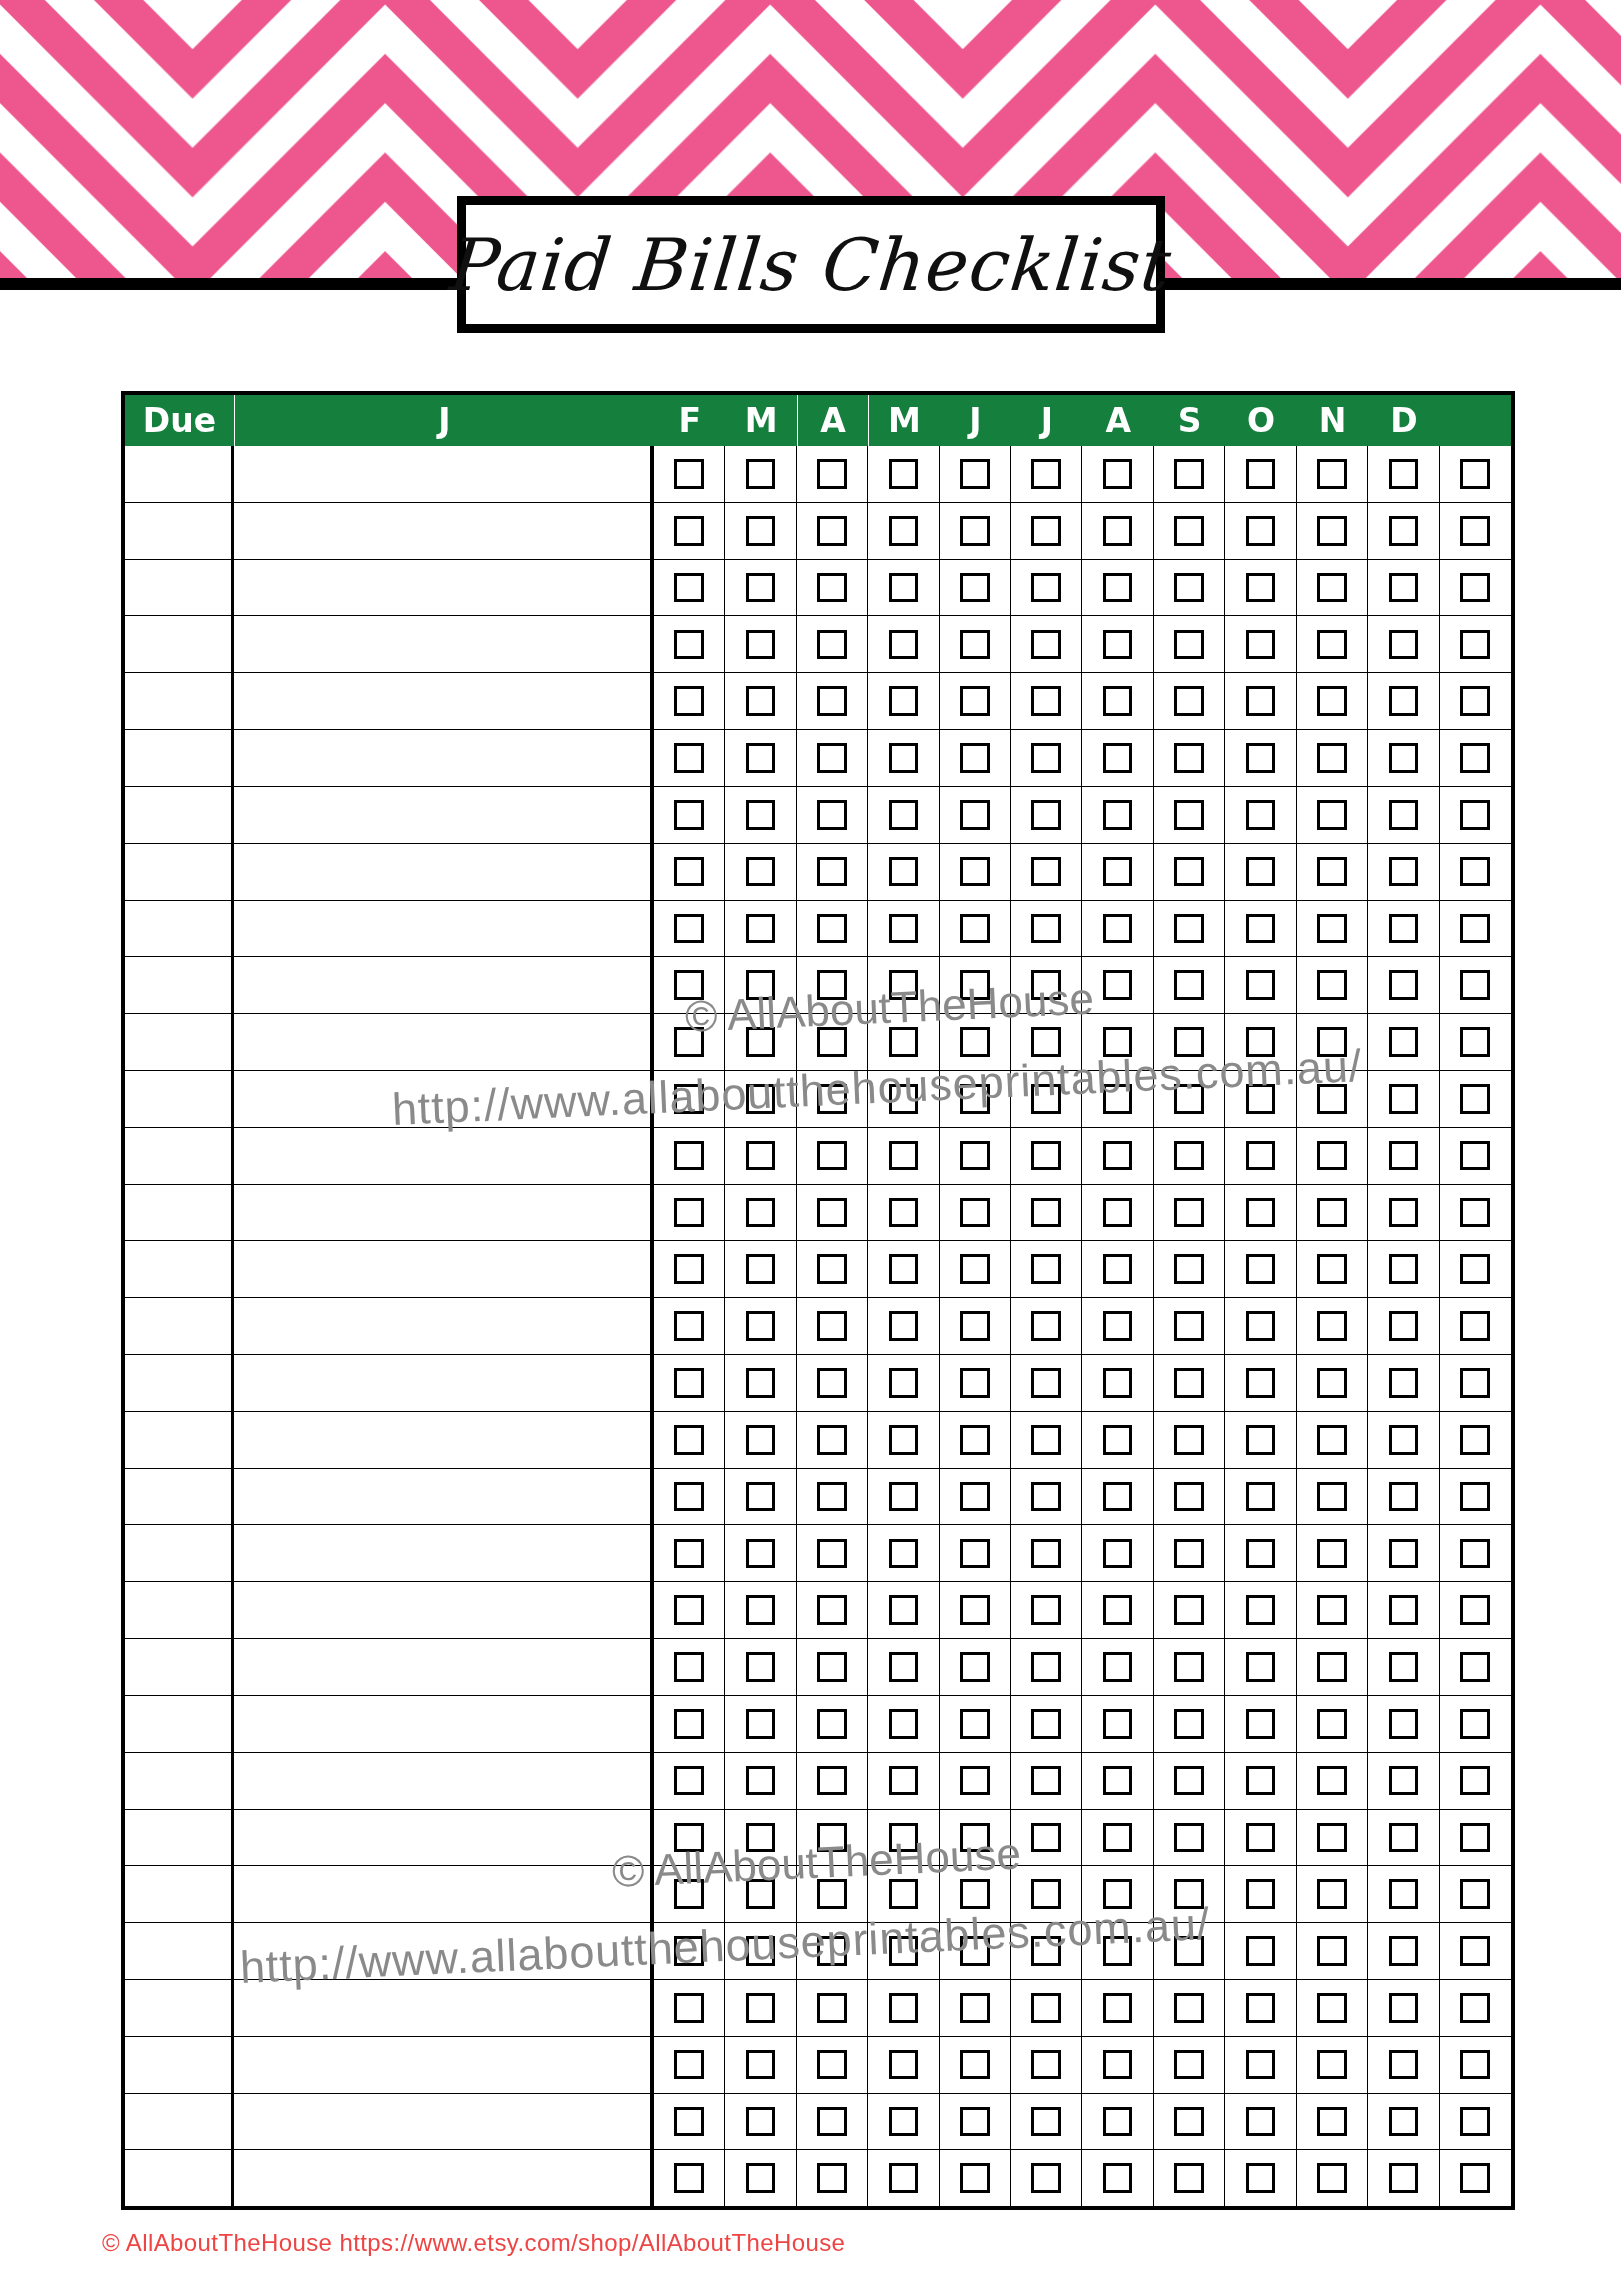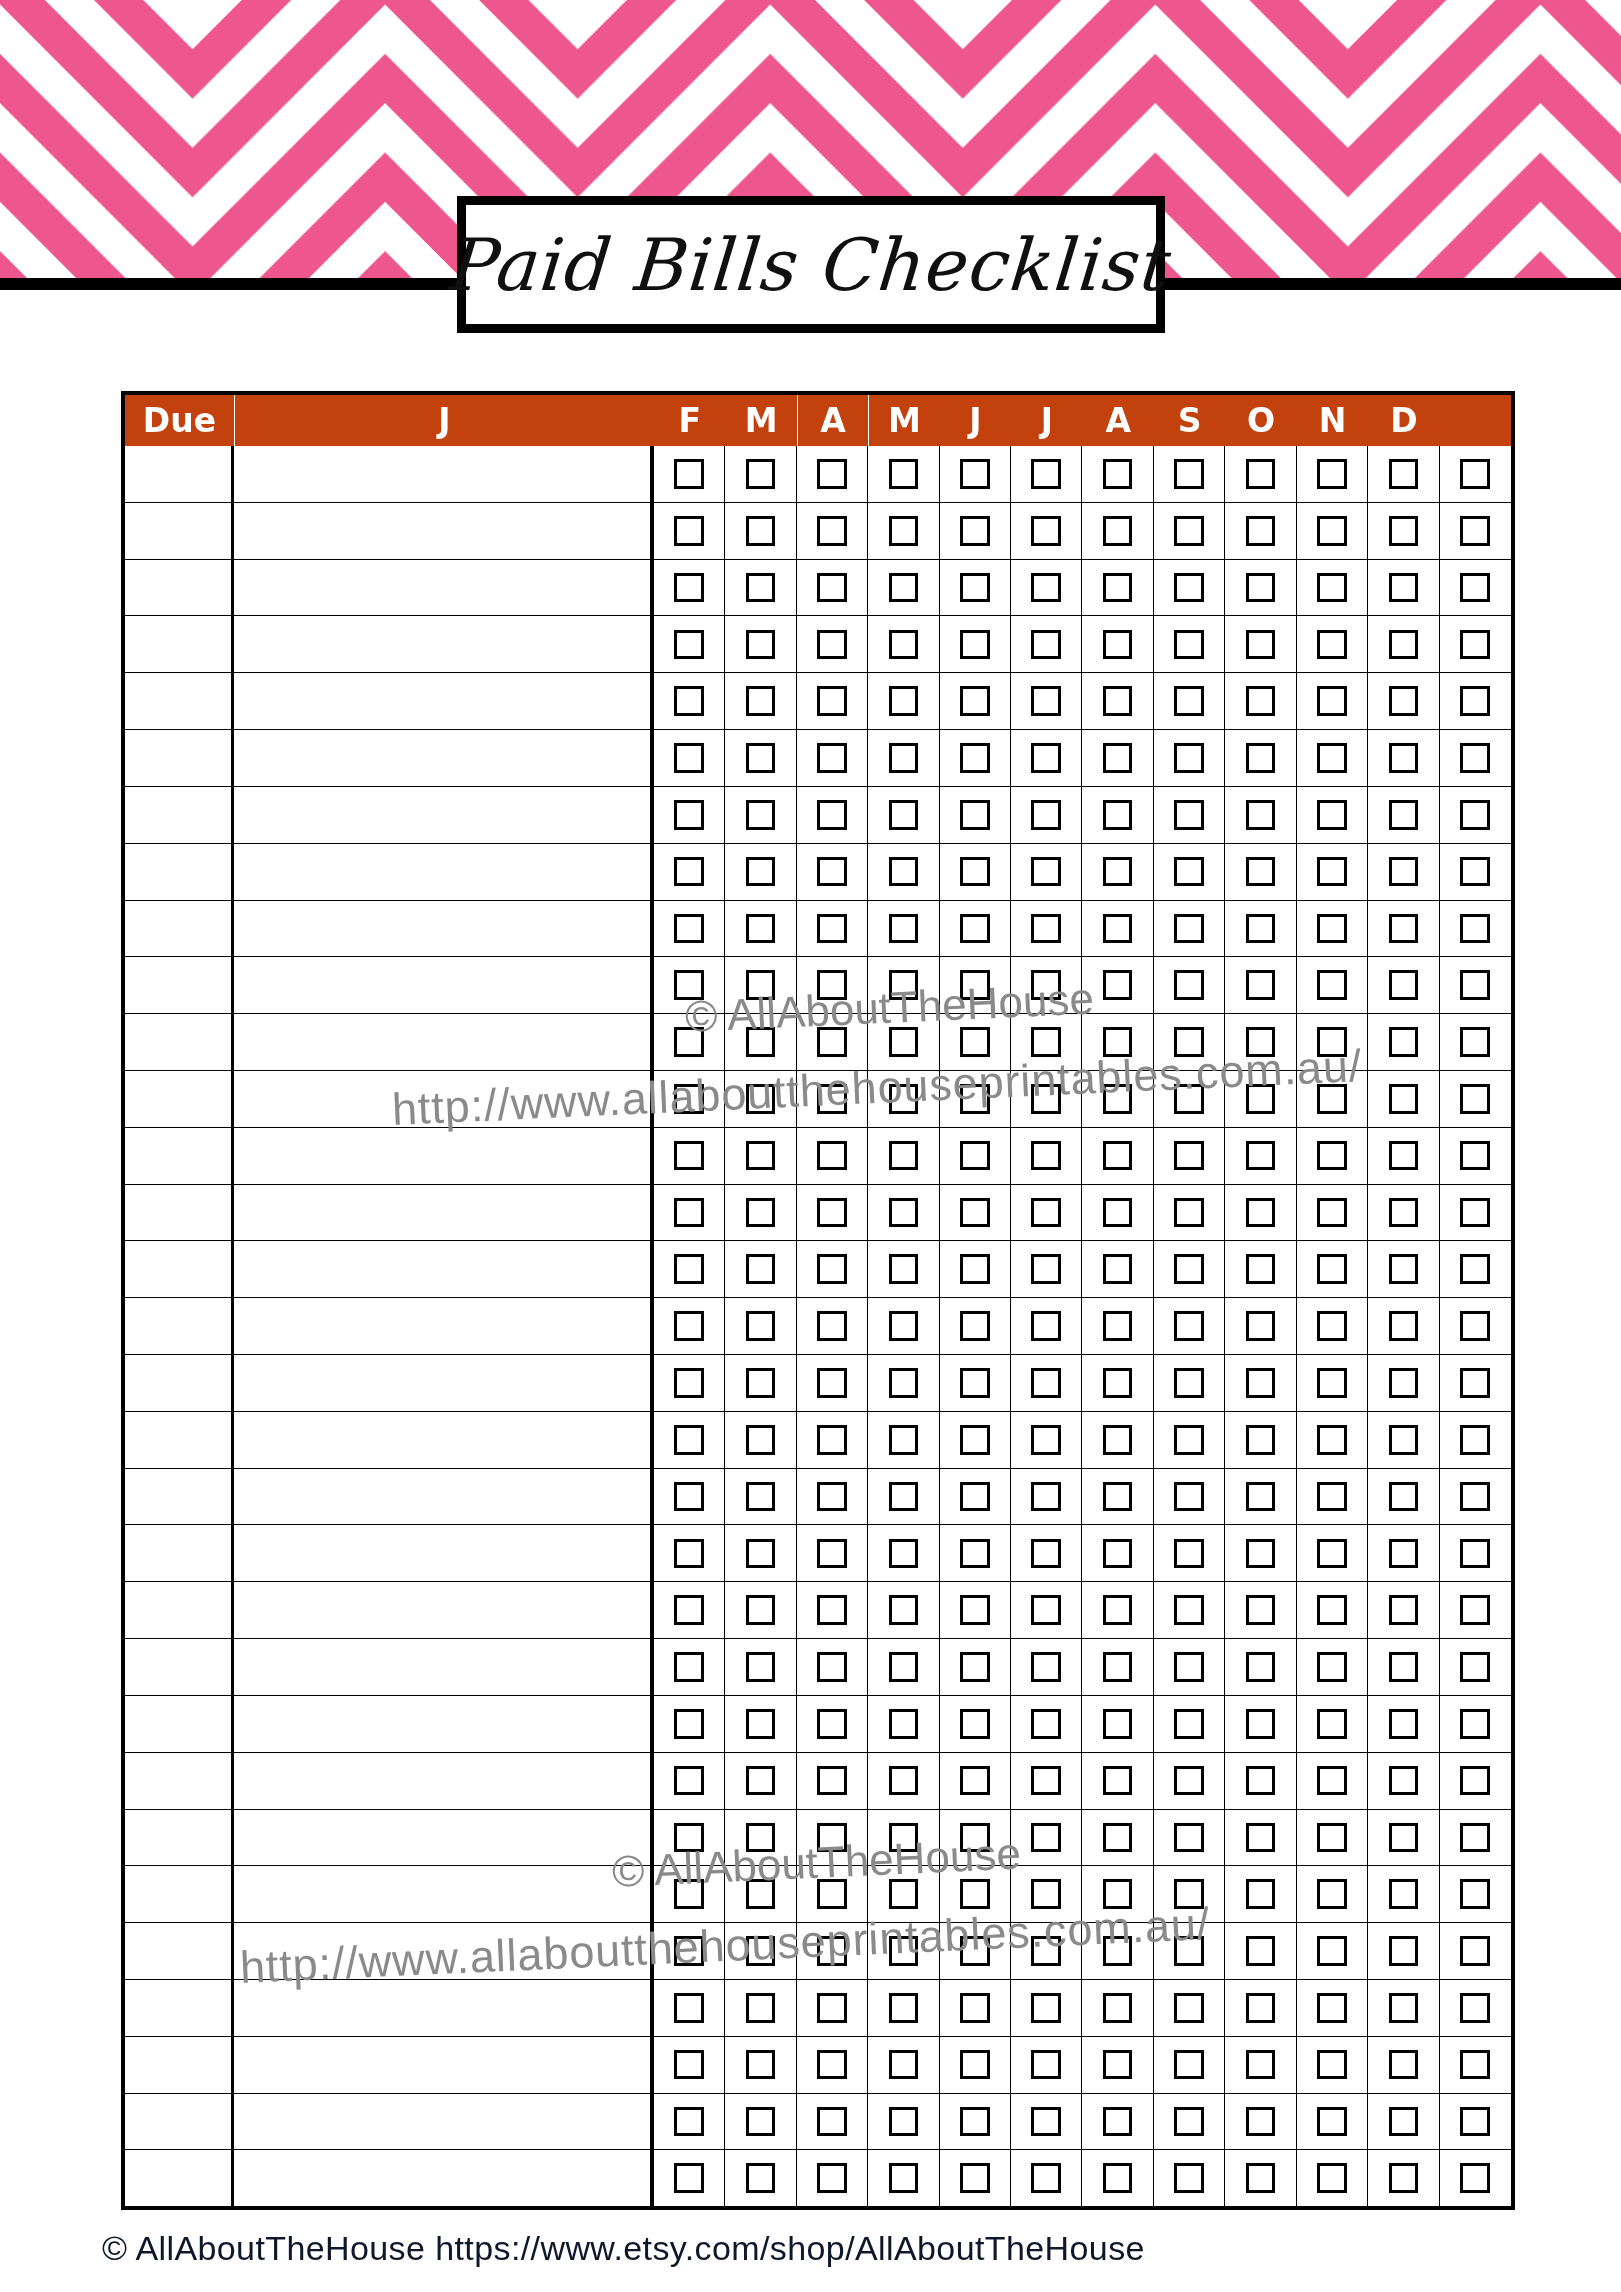--- a/index.html
+++ b/index.html
@@ -25,21 +25,21 @@
   }
 
   
   .bills-table {
     position:absolute; left:121px; top:391px; width:1394px; height:1819px;
     box-sizing:border-box; border:4.5px solid #000; background:#fff; z-index:2;
     display:flex; flex-direction:column;
   }
   .thead {
     flex:0 0 51px; display:grid; grid-template-columns:109px 420px repeat(12,1fr);
-    background:#c2410c; color:#fff;
+    background:#15803d; color:#fff;
   }
   .hcell {
     display:flex; align-items:center; justify-content:center;
     font-family:"DejaVu Sans", sans-serif; font-weight:bold; font-size:33px;
   }
   .hcell.wsep { border-left:1.8px solid #fff; }
   .tbody { flex:1 1 auto; display:flex; flex-direction:column; }
   .trow { flex:1 1 auto; display:grid; grid-template-columns:109px 420px repeat(12,1fr); border-top:1.8px solid #000; }
   .trow:first-child { border-top:none; }
   .cell { display:flex; align-items:center; justify-content:center; }
@@ -61,21 +61,21 @@
   .wm-copy { font-size:44px; transform:rotate(-2.6deg); }
   .wm-url  { font-size:45px; letter-spacing:0.9px; transform:rotate(-2.6deg); }
   #wm1a { left:685px;  top:992px; }
   #wm1b { left:392px;  top:1084px; }
   #wm2a { left:612px;  top:1847px; }
   #wm2b { left:240px;  top:1942px; }
 
   
   .footer {
     position:absolute; left:102px; top:2229px; z-index:2;
-    font-size:34px; letter-spacing:0.4px; color:#0f172a;
+    font-size:24px; letter-spacing:0.4px; color:#ef4444;
     font-family:"Liberation Sans", sans-serif; white-space:nowrap;
   }
 </style>
 </head>
 <body>
 
 <div class="page">
 
   <div class="chevron-band">
     <svg width="1621" height="278" viewBox="0 0 1810 310" preserveAspectRatio="none" xmlns="http://www.w3.org/2000/svg">

